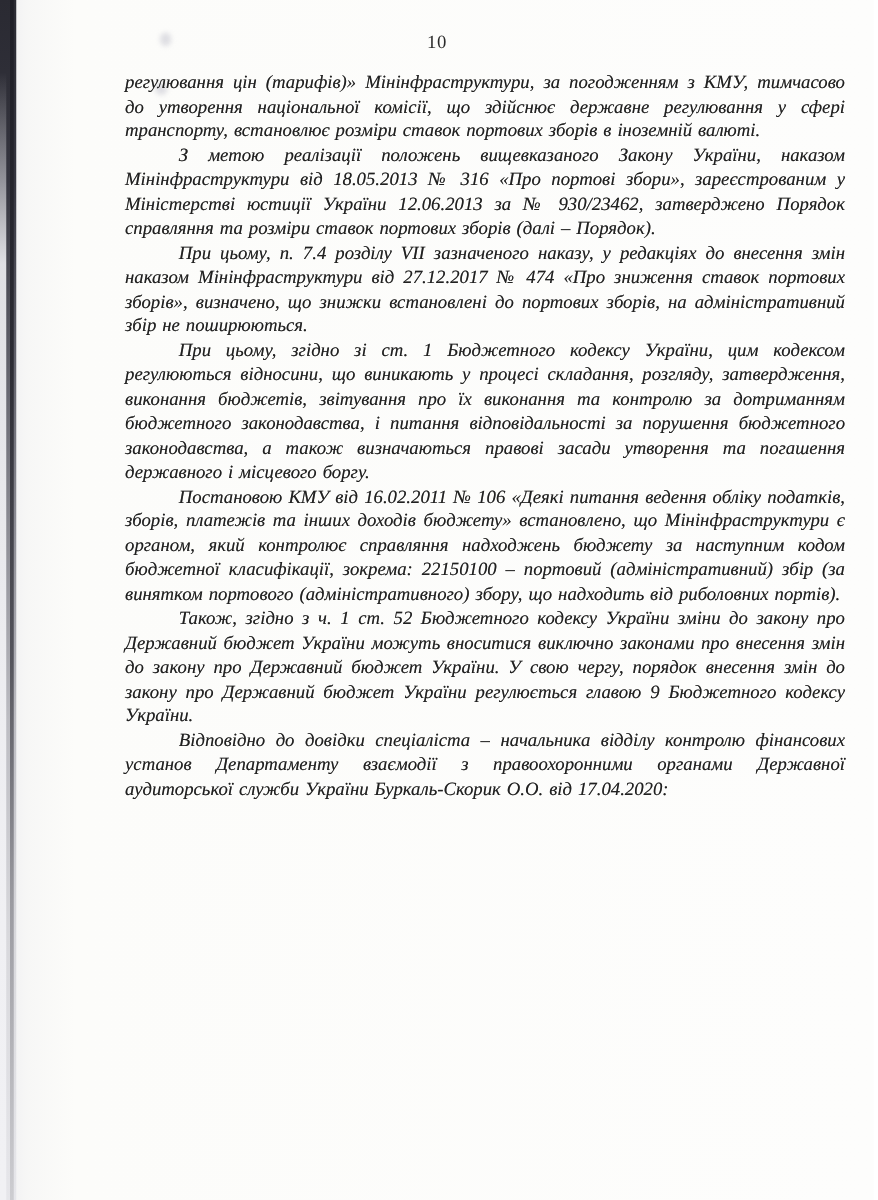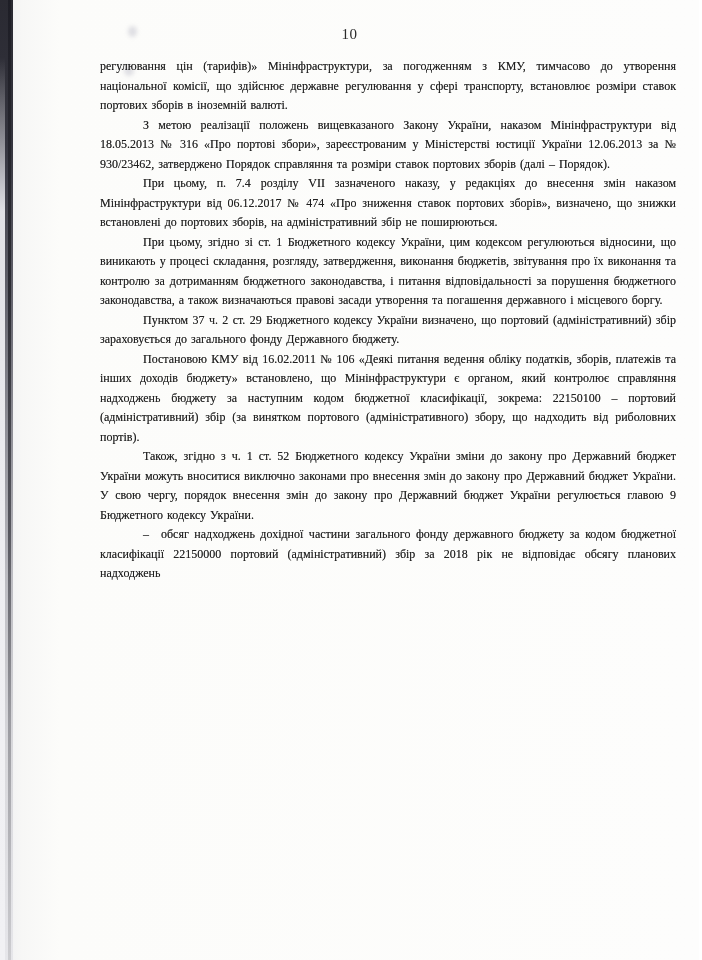--- a/index.html
+++ b/index.html
@@ -60,24 +60,25 @@
     font-size: 15px;
     color: #2a2a2a;
     letter-spacing: 0.5px;
   }
 
   .body-text {
     position: absolute;
     left: 100px;
     top: 57px;
     width: 576px;
-    font-size: 12px;
+    font-size: 15px;
     line-height: 19.5px;
     color: #212121;
     text-shadow: 0 0 0.3px rgba(35,35,35,0.55);
+    font-style: italic;
   }
   .body-text p {
     margin: 0;
     text-align: justify;
     text-indent: 43px;
     word-spacing: 1px;
   }
   .body-text p.no-indent {
     text-indent: 0;
   }
@@ -91,21 +92,20 @@
   <div class="edge-line"></div>
   <div class="edge-light"></div>
   <div class="smudge-a"></div>
   <div class="smudge-b"></div>
 
   <div class="page-number">10</div>
 
   <div class="body-text">
     <p class="no-indent">регулювання цін (тарифів)» Мінінфраструктури, за погодженням з КМУ, тимчасово до утворення національної комісії, що здійснює державне регулювання у сфері транспорту, встановлює розміри ставок портових зборів в іноземній валюті.</p>
     <p>З метою реалізації положень вищевказаного Закону України, наказом Мінінфраструктури від 18.05.2013 № 316 «Про портові збори», зареєстрованим у Міністерстві юстиції України 12.06.2013 за № 930/23462, затверджено Порядок справляння та розміри ставок портових зборів (далі – Порядок).</p>
-    <p>При цьому, п. 7.4 розділу VII зазначеного наказу, у редакціях до внесення змін наказом Мінінфраструктури від 06.12.2017 № 474 «Про зниження ставок портових зборів», визначено, що знижки встановлені до портових зборів, на адміністративний збір не поширюються.</p>
+    <p>При цьому, п. 7.4 розділу VII зазначеного наказу, у редакціях до внесення змін наказом Мінінфраструктури від 27.12.2017 № 474 «Про зниження ставок портових зборів», визначено, що знижки встановлені до портових зборів, на адміністративний збір не поширюються.</p>
     <p>При цьому, згідно зі ст. 1 Бюджетного кодексу України, цим кодексом регулюються відносини, що виникають у процесі складання, розгляду, затвердження, виконання бюджетів, звітування про їх виконання та контролю за дотриманням бюджетного законодавства, і питання відповідальності за порушення бюджетного законодавства, а також визначаються правові засади утворення та погашення державного і місцевого боргу.</p>
-    <p>Пунктом 37 ч. 2 ст. 29 Бюджетного кодексу України визначено, що портовий (адміністративний) збір зараховується до загального фонду Державного бюджету.</p>
     <p>Постановою КМУ від 16.02.2011 № 106 «Деякі питання ведення обліку податків, зборів, платежів та інших доходів бюджету» встановлено, що Мінінфраструктури є органом, який контролює справляння надходжень бюджету за наступним кодом бюджетної класифікації, зокрема: 22150100 – портовий (адміністративний) збір (за винятком портового (адміністративного) збору, що надходить від риболовних портів).</p>
     <p>Також, згідно з ч. 1 ст. 52 Бюджетного кодексу України зміни до закону про Державний бюджет України можуть вноситися виключно законами про внесення змін до закону про Державний бюджет України. У свою чергу, порядок внесення змін до закону про Державний бюджет України регулюється главою 9 Бюджетного кодексу України.</p>
-    <p>– обсяг надходжень дохідної частини загального фонду державного бюджету за кодом бюджетної класифікації 22150000 портовий (адміністративний) збір за 2018 рік не відповідає обсягу планових надходжень</p>
+    <p>Відповідно до довідки спеціаліста – начальника відділу контролю фінансових установ Департаменту взаємодії з правоохоронними органами Державної аудиторської служби України Буркаль-Скорик О.О. від 17.04.2020:</p>
   </div>
 
 </div>
 
 </body></html>

